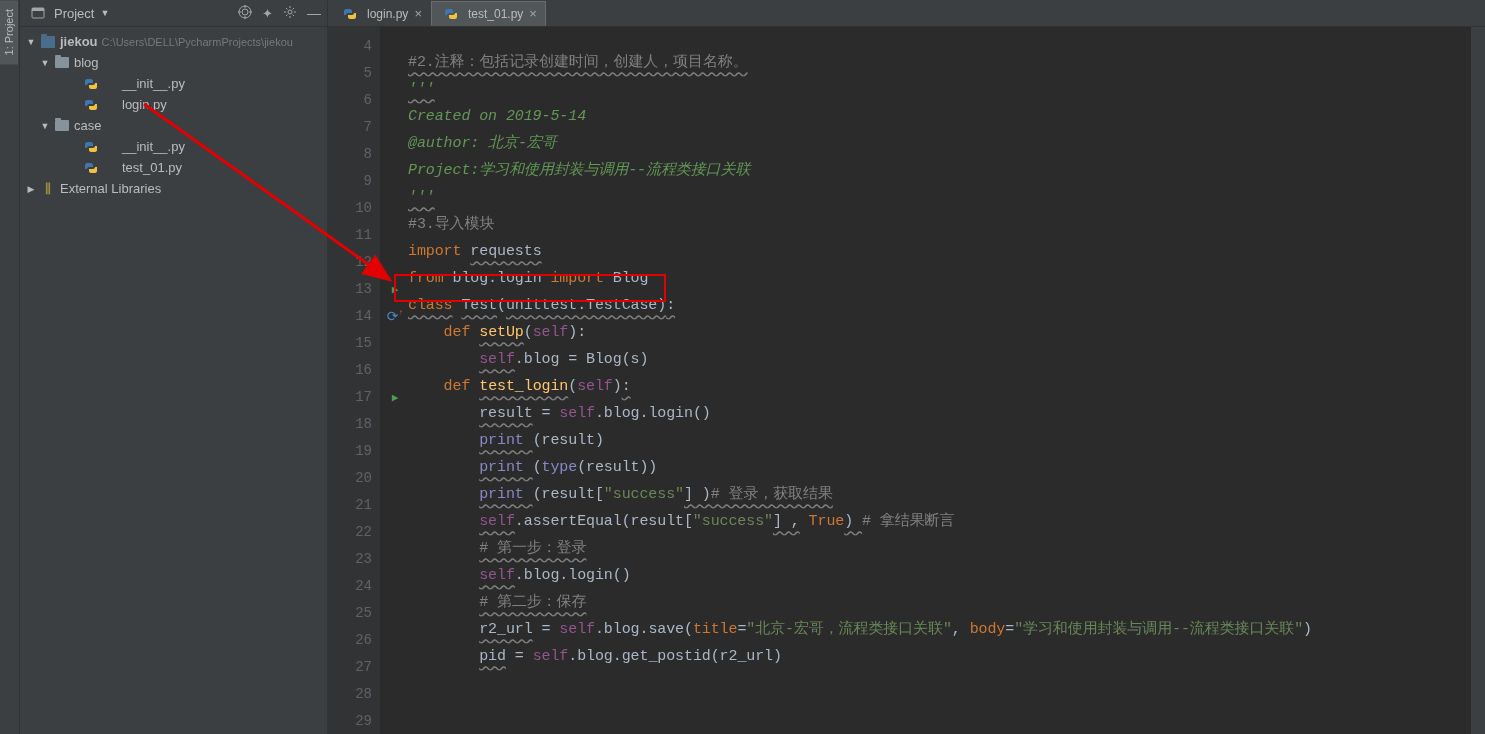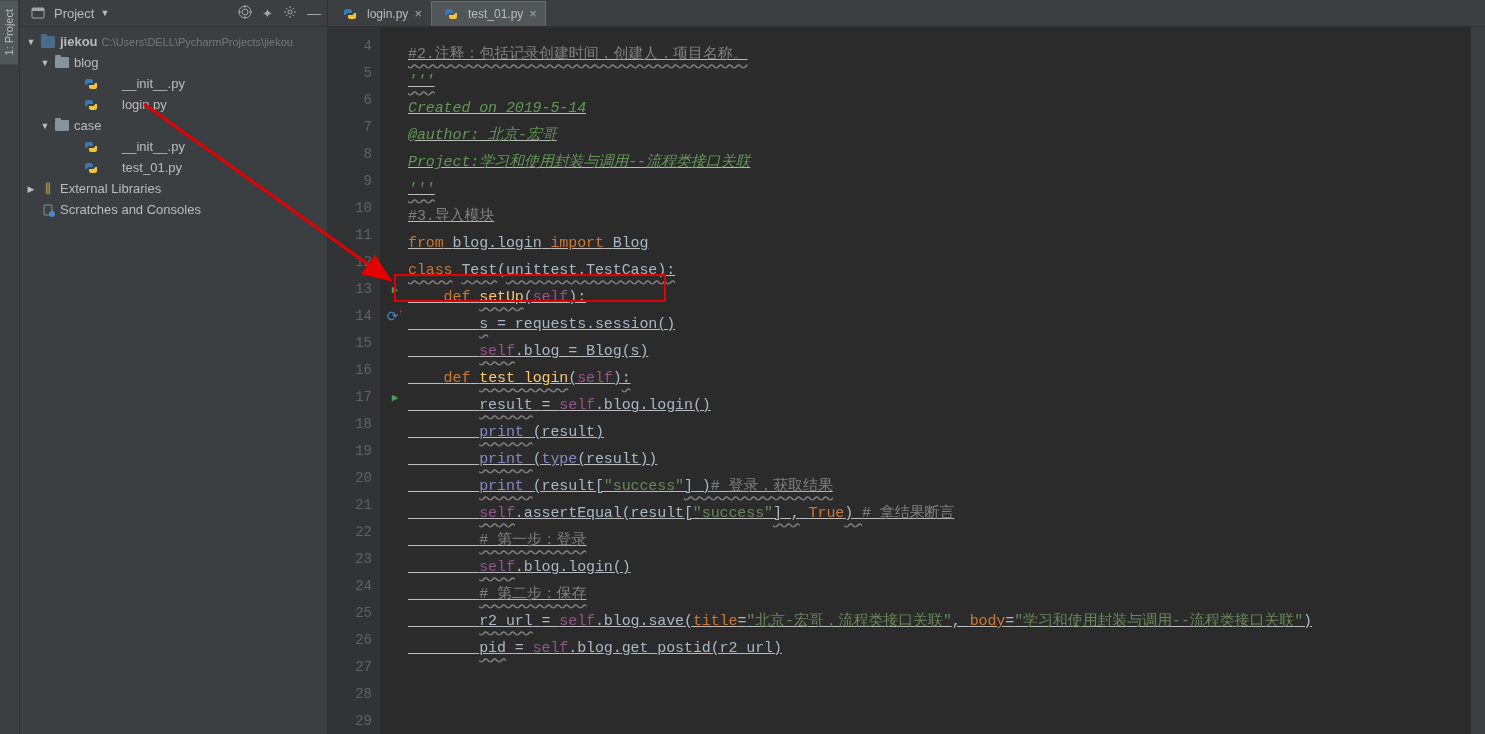--- a/index.html
+++ b/index.html
@@ -25,21 +25,21 @@
 .tab { display:flex; align-items:center; gap:6px; padding:4px 8px; height:25px; background:#3c3f41; color:#bbb; font-size:12px; border:1px solid transparent; cursor:pointer; }
 .tab.active { background:#515658; border:1px solid #6b6b6b; border-bottom:1px solid #515658; }
 .tab .close { color:#a5a5a5; font-size:13px; cursor:pointer; }
 .editor-body { display:flex; height:calc(100% - 27px); font-family: Consolas, "Courier New", monospace; font-size:15px; }
 .gutter { width:52px; background:#313335; text-align:right; padding:6px 8px 6px 0; color:#606366; user-select:none; position:relative; }
 .gutter .ln { height:27px; line-height:27px; font-size:14px; }
 .gutter-extras { position:absolute; left:55px; top:6px; width:24px; }
 .gutter-extras div { height:27px; display:flex; align-items:center; justify-content:center; }
 .play { color:#499c54; font-size:11px; }
 .ovr { color:#4a88c7; font-size:14px; }
-.code-area { flex:1; padding:14px 0 6px 28px; position:relative;text-decoration:underline; }
+.code-area { flex:1; padding:22px 0 6px 28px; position:relative; }
 .code-row { height:27px; line-height:27px; white-space:pre; letter-spacing:-0.1px; }
 .c-comment { color:#808080; }
 .c-doc { color:#629755; font-style:italic; }
 .c-kw { color:#cc7832; }
 .c-builtin { color:#8888c6; }
 .c-self { color:#94558d; }
 .c-str { color:#6a8759; }
 .c-def { color:#ffc66d; }
 .c-param { color:#cc7832;margin-top:48px; }
 .c-text { color:#a9b7c6; }
@@ -148,30 +148,20 @@
             <path d="M3 2h4c1 0 2 1 2 2v2H5c-1 0-2 1-2 2H1V4c0-1 1-2 2-2z" fill="#3c77af"></path>
             <path d="M11 12H7c-1 0-2-1-2-2V8h4c1 0 2-1 2-2h2v4c0 1-1 2-2 2z" fill="#f0c23e"></path>
           </svg>
         </span>
       <span class="tree-label">test_01.py</span>
     </div>
     <div class="tree-row">
       <span class="chev">▶</span>
       <span class="ticon lib-icon">⫼</span>
       <span class="tree-label">External Libraries</span>
-    </div>
-    <div class="tree-row">
-      <span class="chev"></span>
-      <span class="ticon scratch-icon">
-          <svg width="14" height="14" viewBox="0 0 14 14">
-            <rect x="3" y="2" width="8" height="10" rx="1" fill="none" stroke="#87939a"></rect>
-            <circle cx="11" cy="11" r="3" fill="#4a88c7"></circle>
-          </svg>
-        </span>
-      <span class="tree-label">Scratches and Consoles</span>
     </div>
   </div>
 </div>
 
 <div class="editor-area">
   <div class="editor-tabs">
     <div class="tab">
       <span class="ticon pyfile-icon">
           <svg viewBox="0 0 14 14">
             <path d="M3 2h4c1 0 2 1 2 2v2H5c-1 0-2 1-2 2H1V4c0-1 1-2 2-2z" fill="#3c77af"></path>
@@ -256,24 +246,24 @@
         <div></div>
       </div>
     <div class="code-area" id="code-area">
         <div class="code-row"><span class="c-comment wavy">#2.注释：包括记录创建时间，创建人，项目名称。</span></div>
         <div class="code-row"><span class="c-doc wavy">'''</span></div>
         <div class="code-row"><span class="c-doc">Created on 2019-5-14</span></div>
         <div class="code-row"><span class="c-doc">@author: 北京-宏哥</span></div>
         <div class="code-row"><span class="c-doc">Project:学习和使用封装与调用--流程类接口关联</span></div>
         <div class="code-row"><span class="c-doc wavy">'''</span></div>
         <div class="code-row"><span class="c-comment">#3.导入模块</span></div>
+        <div class="code-row"><span class="c-kw">import</span> <span class="c-text wavy">requests</span></div>
         <div class="code-row"><span class="c-kw">from</span> <span class="c-text">blog.login</span> <span class="c-kw">import</span> <span class="c-text">Blog</span></div>
         <div class="code-row"><span class="c-kw wavy">class</span> <span class="c-text wavy">Test</span><span class="c-text">(</span><span class="c-text wavy">unittest.TestCase)</span><span class="c-text wavy">:</span></div>
         <div class="code-row">    <span class="c-kw">def</span> <span class="c-def wavy">setUp</span><span class="c-text">(</span><span class="c-self">self</span><span class="c-text">):</span></div>
-        <div class="code-row">        <span class="c-text wavy">s</span> <span class="c-text">= requests.session()</span></div>
         <div class="code-row">        <span class="c-self wavy">self</span><span class="c-text">.blog = Blog(s)</span></div>
         <div class="code-row">    <span class="c-kw">def</span> <span class="c-def wavy">test_login</span><span class="c-text">(</span><span class="c-self">self</span><span class="c-text">)</span><span class="c-text wavy">:</span></div>
         <div class="code-row">        <span class="c-text wavy">result</span> <span class="c-text">= </span><span class="c-self">self</span><span class="c-text">.blog.login()</span></div>
         <div class="code-row">        <span class="c-builtin wavy">print</span><span class="c-text wavy"> </span><span class="c-text">(result)</span></div>
         <div class="code-row">        <span class="c-builtin wavy">print</span><span class="c-text wavy"> </span><span class="c-text">(</span><span class="c-builtin">type</span><span class="c-text">(result))</span></div>
         <div class="code-row">        <span class="c-builtin wavy">print</span><span class="c-text wavy"> </span><span class="c-text">(result[</span><span class="c-str">"success"</span><span class="c-text wavy">] )</span><span class="c-comment wavy"># 登录，获取结果</span></div>
         <div class="code-row">        <span class="c-self wavy">self</span><span class="c-text">.assertEqual(result[</span><span class="c-str">"success"</span><span class="c-text wavy">] ,</span> <span class="c-kw">True</span><span class="c-text wavy">) </span><span class="c-comment"># 拿结果断言</span></div>
         <div class="code-row">        <span class="c-comment wavy"># 第一步：登录</span></div>
         <div class="code-row">        <span class="c-self wavy">self</span><span class="c-text">.blog.login()</span></div>
         <div class="code-row">        <span class="c-comment wavy"># 第二步：保存</span></div>

